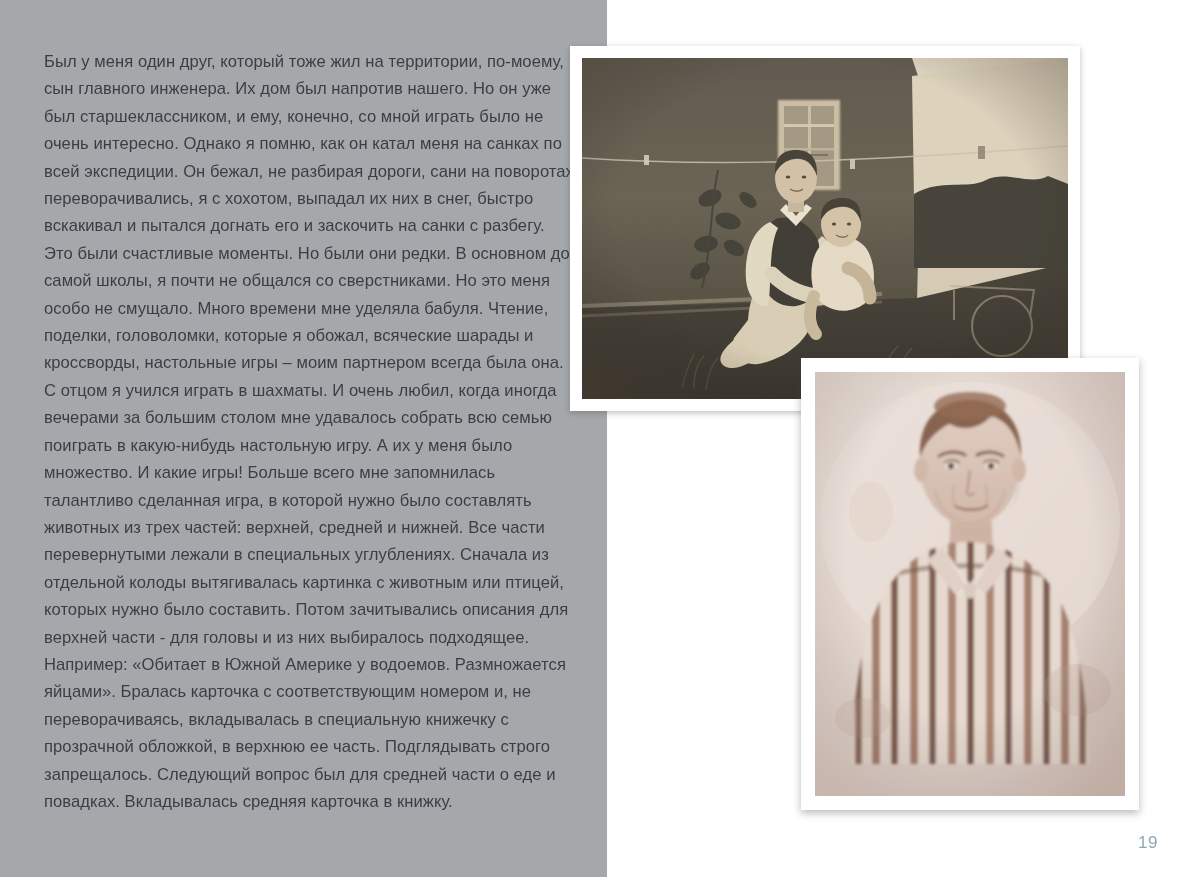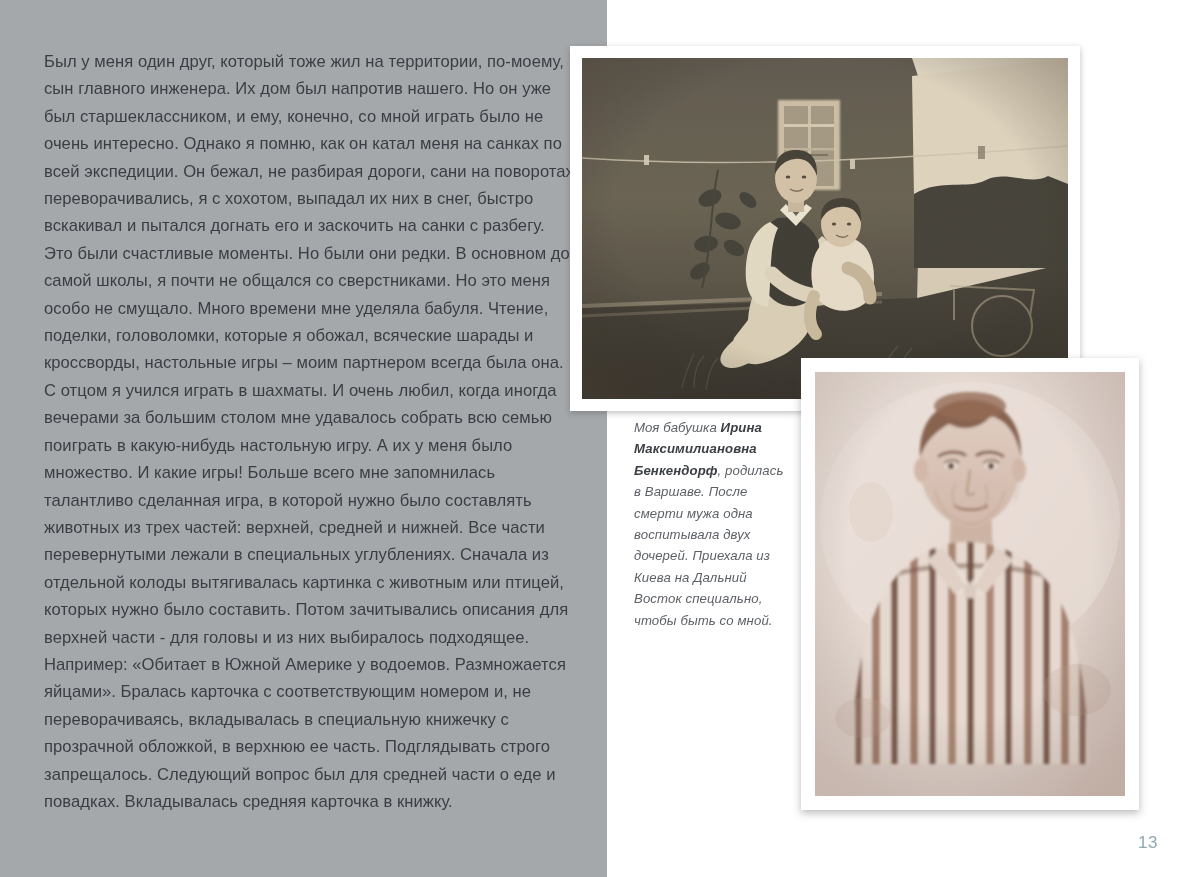--- a/index.html
+++ b/index.html
@@ -243,21 +243,20 @@
           <path d="M316,320 C318,304 324,296 330,290"></path>
         </g>
 
         <rect x="0" y="0" width="486" height="341" fill="url(#vign)"></rect>
         <rect x="0" y="0" width="486" height="341" fill="#8a7a55" opacity="0.10"></rect>
         <rect x="0" y="0" width="486" height="341" filter="url(#grain1)" fill="#ffffff" opacity="0.10"></rect>
       </svg>
     </div>
   </div>
 
-  <div id="caption"><span>Моя бабушка </span><b>Ирина Максимилиановна Бенкендорф</b><span>, родилась в Варшаве. После смерти мужа одна воспитывала двух дочерей. Приехала из Киева на Дальний Восток специально, чтобы быть со мной.</span></div>
 
   <div id="photo-two-frame">
     <div id="photo-two">
       <svg width="100%" height="100%" viewBox="0 0 310 424" preserveAspectRatio="none">
         <defs>
           <linearGradient id="bgP" x1="0" y1="0" x2="1" y2="1">
             <stop offset="0%" stop-color="#efe6e0"></stop>
             <stop offset="50%" stop-color="#e6dad3"></stop>
             <stop offset="100%" stop-color="#d9cac2"></stop>
           </linearGradient>
@@ -353,15 +352,15 @@
         <ellipse cx="48" cy="346" rx="28" ry="20" fill="#bda291" opacity="0.2"></ellipse>
         <ellipse cx="56" cy="140" rx="22" ry="30" fill="#cbb2a2" opacity="0.16"></ellipse>
 
         <rect x="0" y="0" width="310" height="424" fill="url(#vignP)"></rect>
         <rect x="0" y="0" width="310" height="424" fill="#8d5a3f" opacity="0.07"></rect>
         <rect x="0" y="0" width="310" height="424" filter="url(#grain2)" fill="#ffffff" opacity="0.1"></rect>
       </svg>
     </div>
   </div>
 
-  <div id="page-number">13</div>
+  <div id="page-number">19</div>
 
 </div>
 
 </body></html>

